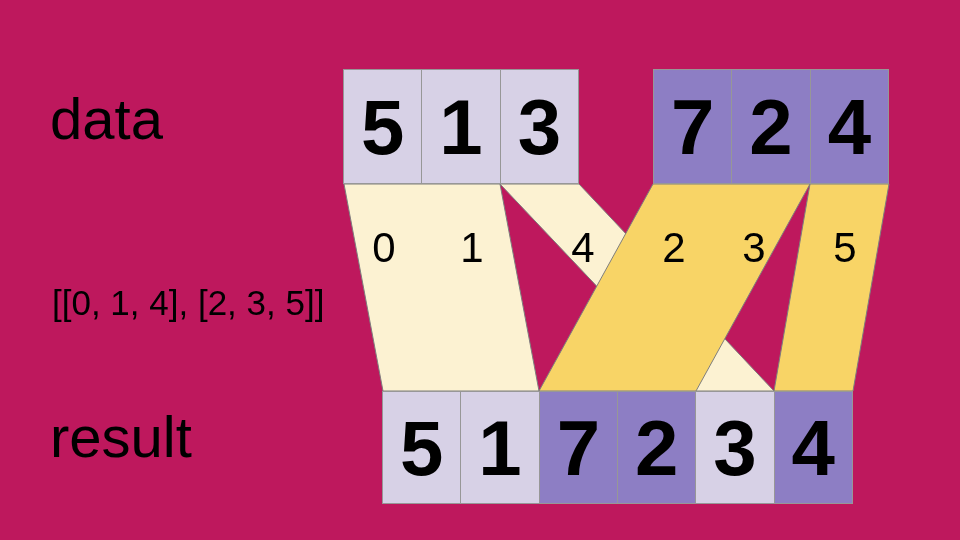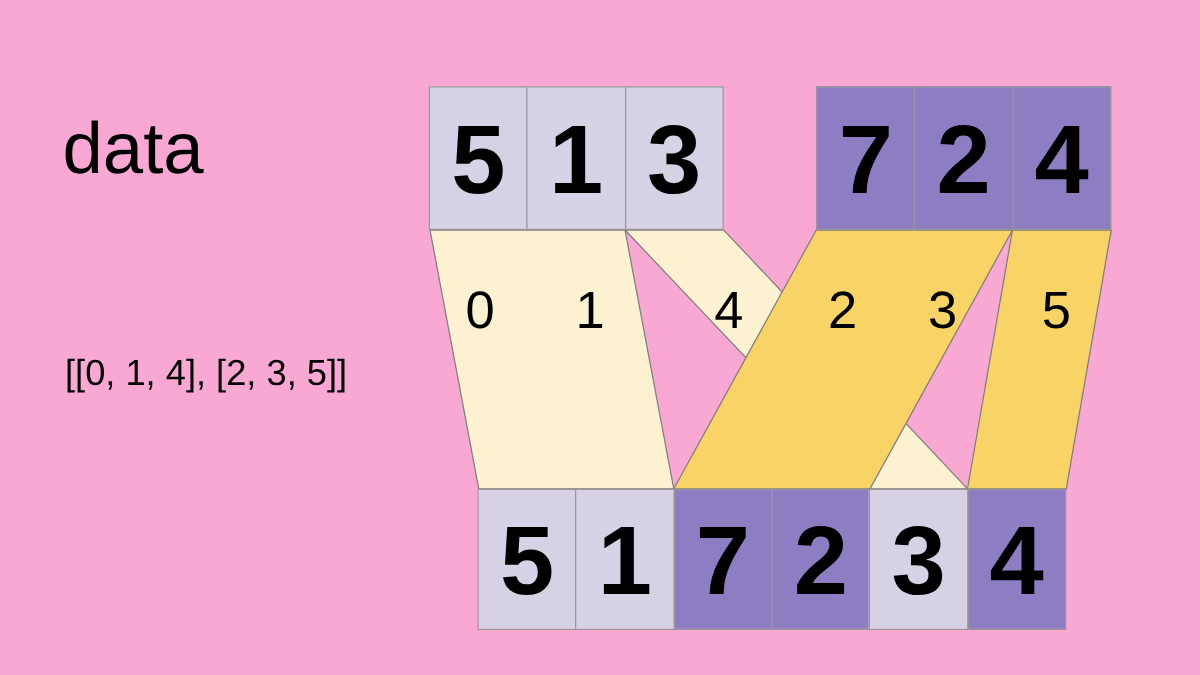--- a/index.html
+++ b/index.html
@@ -10,35 +10,35 @@
     --border: #979797;
     --ribbon-outline: #7e7e7e;
     --text: #000000;
   }
   * { margin: 0; padding: 0; box-sizing: border-box; }
   html, body { background: #ffffff; }
   .stage {
     position: relative;
     width: 960px;
     height: 540px;
-    background: #f9a8d4;
+    background: #be185d;
     overflow: hidden;
     font-family: "Liberation Sans", "DejaVu Sans", sans-serif;
     color: var(--text);
   }
   .side-label {
     position: absolute;
     left: 50px;
     font-size: 58px;
     line-height: 1;
     color: var(--text);
     white-space: nowrap;
   }
   .side-label.small {
-    font-size: 29px;
+    font-size: 35px;
   }
   .ribbon-svg {
     position: absolute;
     left: 0; top: 0;
     width: 960px; height: 540px;
   }
   .ribbon-cream { fill: var(--cream); stroke: var(--ribbon-outline); stroke-width: 1; }
   .ribbon-gold  { fill: var(--gold);  stroke: var(--ribbon-outline); stroke-width: 1; }
   .cell-row {
     position: absolute;
@@ -70,20 +70,21 @@
   .row-data2  { left: 653px; top: 69px;  width: 236px; height: 115px; }
   .row-result { left: 382px; top: 391px; width: 471px; height: 113px; }
 </style>
 </head>
 <body>
 
 <div class="stage">
 
   <div class="side-label" style="top:90px">data</div>
   <div class="side-label small" style="top:285px; left:52px">[[0, 1, 4], [2, 3, 5]]</div>
+  <div class="side-label" style="top:408px">result</div>
 
   <svg class="ribbon-svg" viewBox="0 0 960 540" xmlns="http://www.w3.org/2000/svg">
     <polygon class="ribbon-cream" points="344,184 500,184 539,391 383,391"></polygon>
     <polygon class="ribbon-cream" points="500,184 579,184 774,391 696,391"></polygon>
     <polygon class="ribbon-gold" points="653,184 810,184 696,391 539,391"></polygon>
     <polygon class="ribbon-gold" points="810,184 889,184 853,391 774,391"></polygon>
   </svg>
 
   <div class="cell-row row-data light">
     <div class="cell">5</div>

